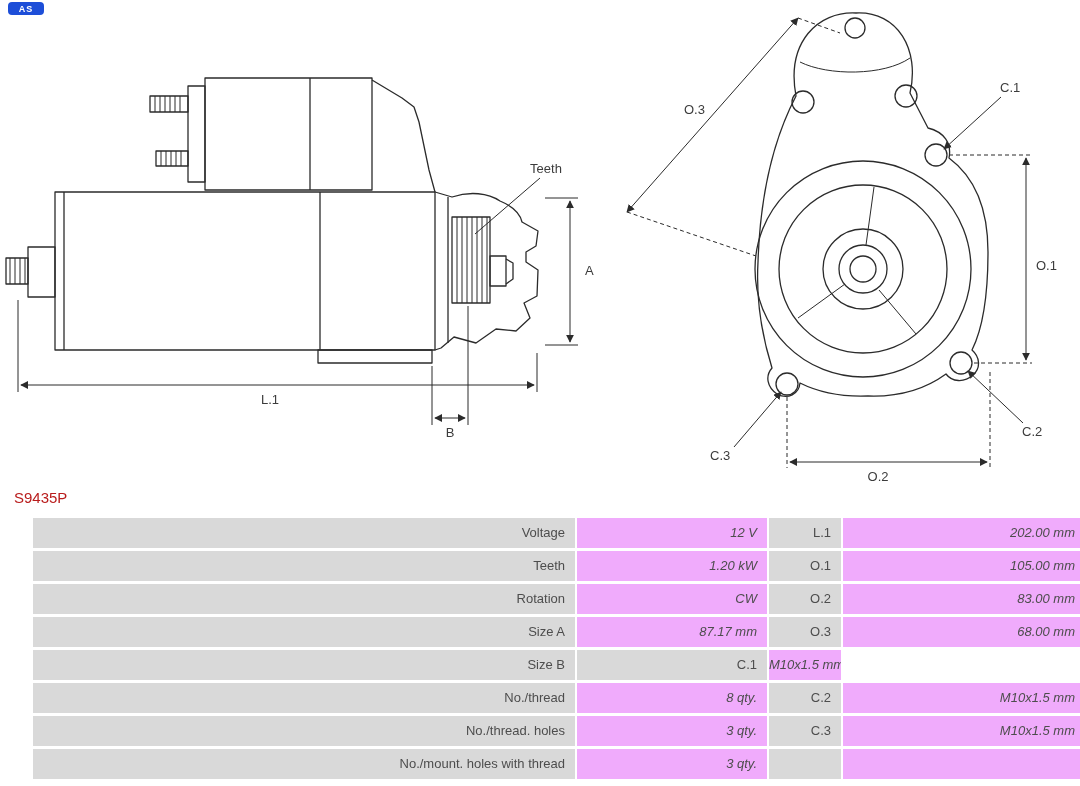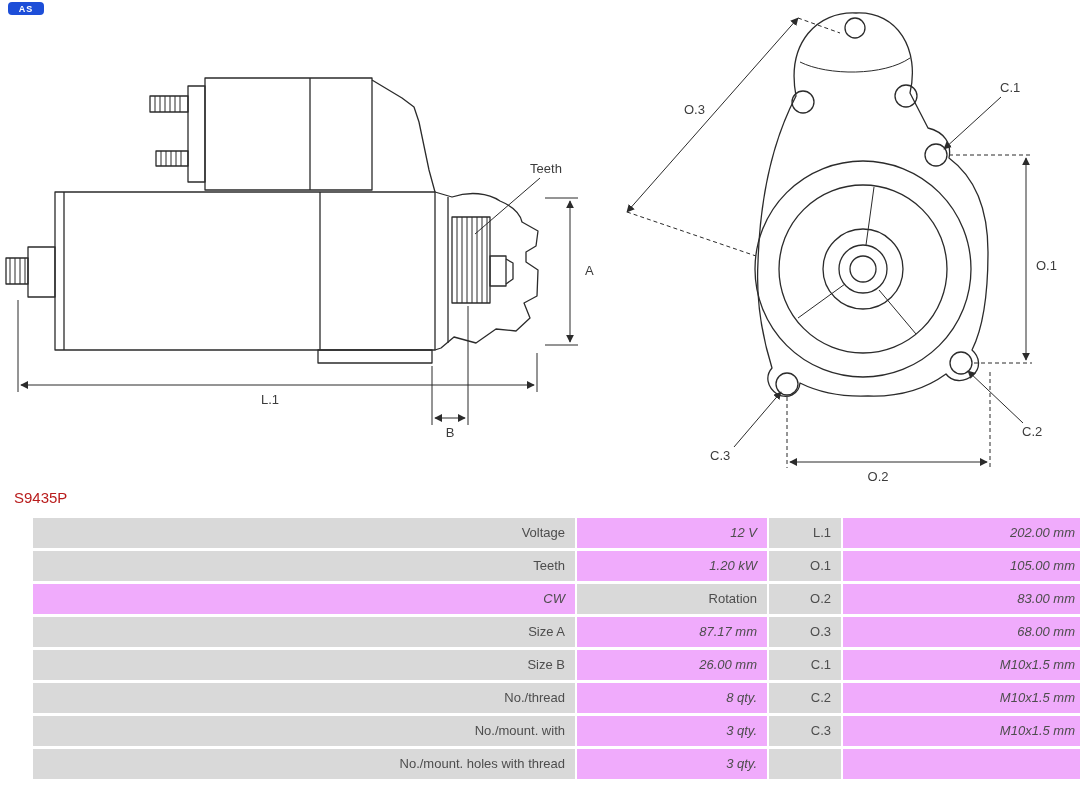--- a/index.html
+++ b/index.html
@@ -136,45 +136,44 @@
       <div class="cell g">L.1</div>
       <div class="cell w">202.00 mm</div>
     </div>
     <div class="row">
       <div class="cell g">Teeth</div>
       <div class="cell w">1.20 kW</div>
       <div class="cell g">O.1</div>
       <div class="cell w">105.00 mm</div>
     </div>
     <div class="row">
+      <div class="cell g">Rotation</div>
       <div class="cell w">CW</div>
-      <div class="cell g">Rotation</div>
       <div class="cell g">O.2</div>
       <div class="cell w">83.00 mm</div>
     </div>
     <div class="row">
       <div class="cell g">Size A</div>
       <div class="cell w">87.17 mm</div>
       <div class="cell g">O.3</div>
       <div class="cell w">68.00 mm</div>
     </div>
     <div class="row">
       <div class="cell g">Size B</div>
-      <div class="cell w">26.00 mm</div>
       <div class="cell g">C.1</div>
       <div class="cell w">M10x1.5 mm</div>
     </div>
     <div class="row">
       <div class="cell g">No./thread</div>
       <div class="cell w">8 qty.</div>
       <div class="cell g">C.2</div>
       <div class="cell w">M10x1.5 mm</div>
     </div>
     <div class="row">
-      <div class="cell g">No./mount. with</div>
+      <div class="cell g">No./thread. holes</div>
       <div class="cell w">3 qty.</div>
       <div class="cell g">C.3</div>
       <div class="cell w">M10x1.5 mm</div>
     </div>
     <div class="row">
       <div class="cell g">No./mount. holes with thread</div>
       <div class="cell w">3 qty.</div>
       <div class="cell g"></div>
       <div class="cell w"></div>
     </div>

